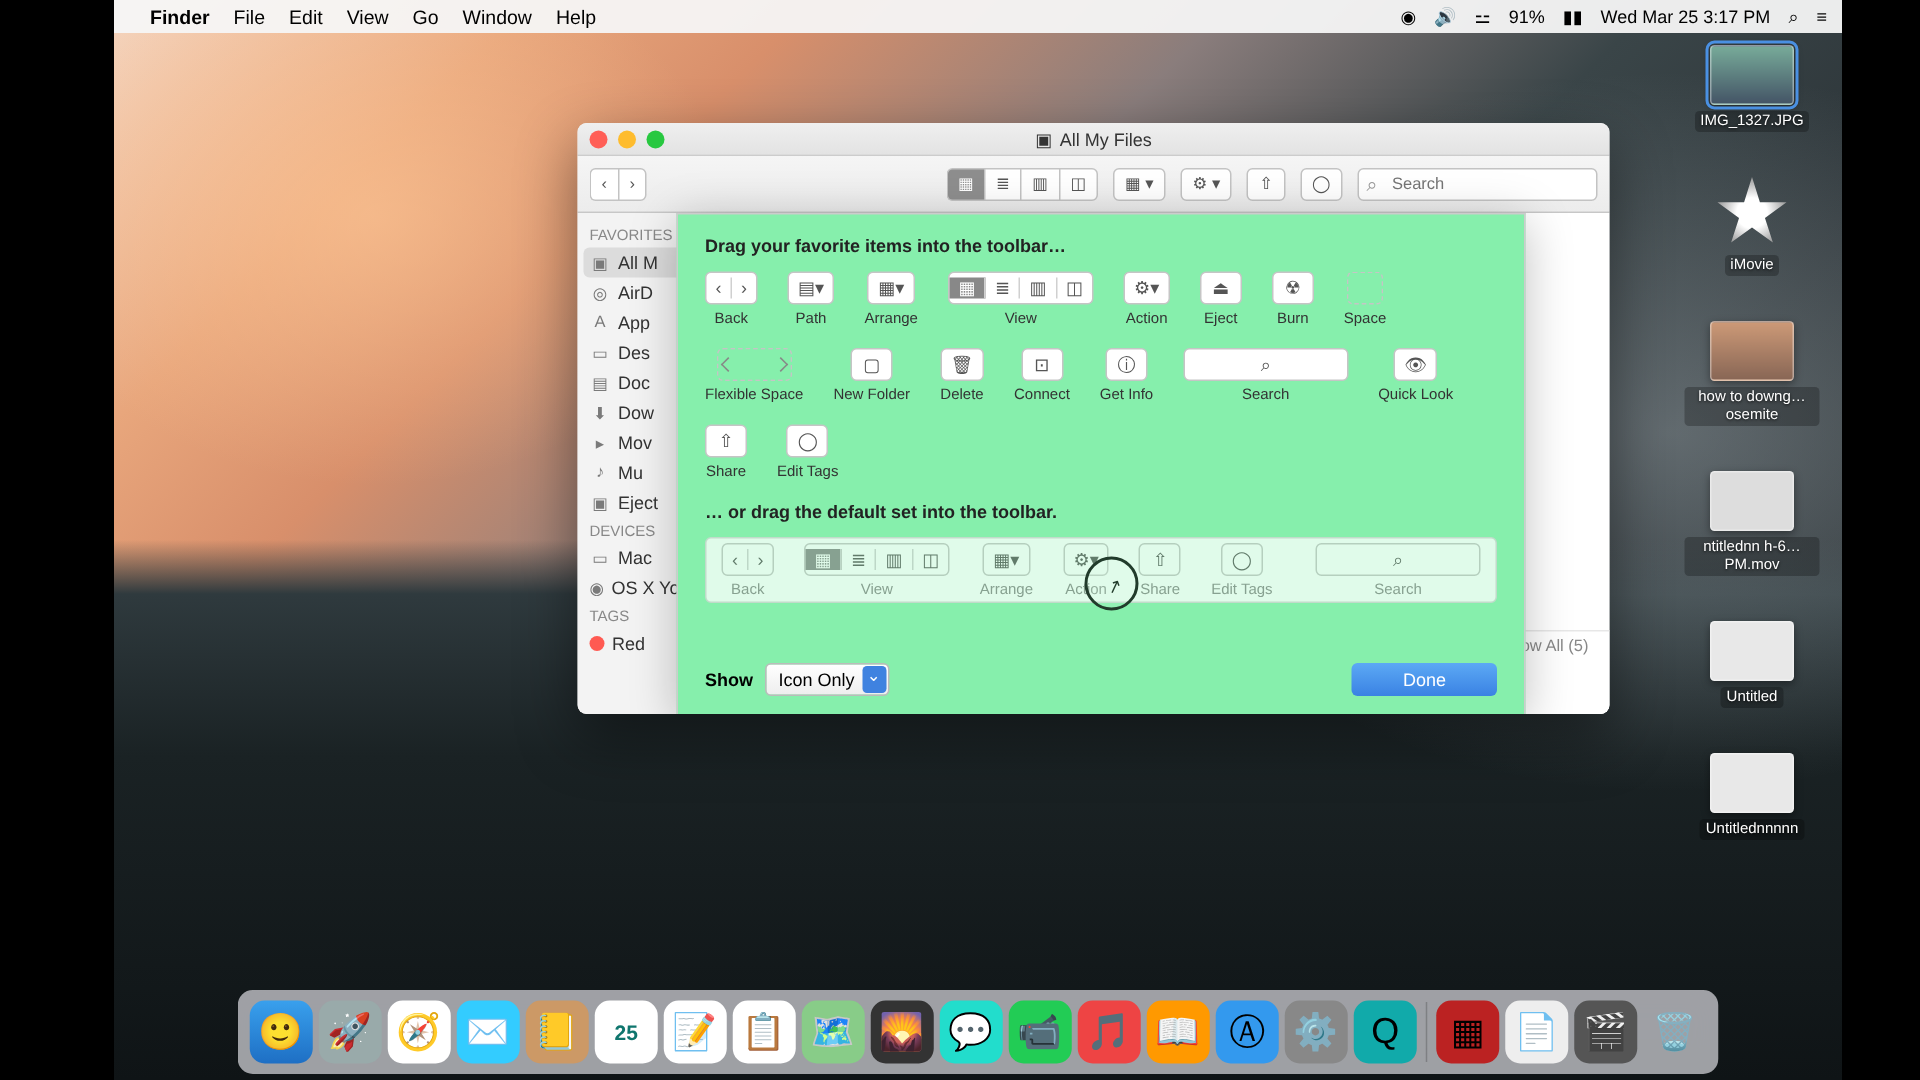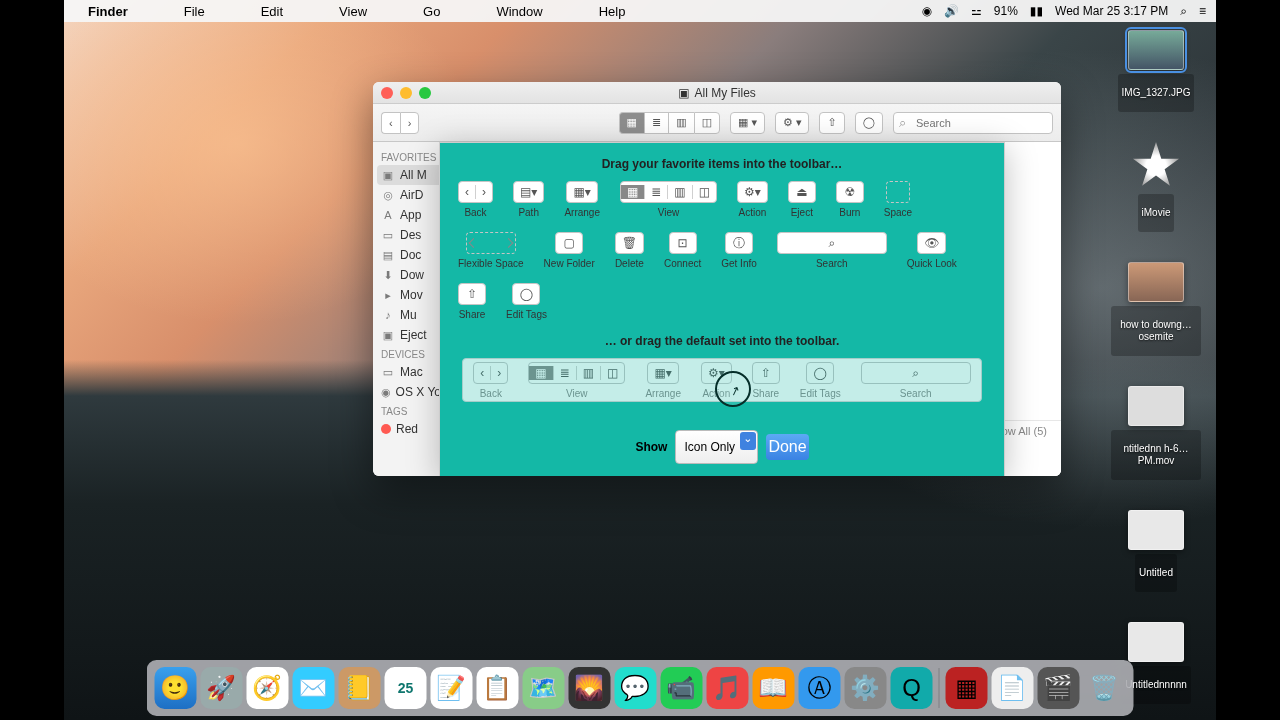--- a/index.html
+++ b/index.html
@@ -1,34 +1,34 @@
 <!DOCTYPE html>
 <html><head>
 <meta charset="utf-8">
 <style>
 * { margin: 0; padding: 0; box-sizing: border-box; font-family: -apple-system, "Helvetica Neue", Arial, sans-serif; }
 body { width: 1280px; height: 720px; overflow: hidden; background: #000; position: relative; }
-.desktop { position: absolute; left: 64px; top: 0; width: 1152px; height: 720px; background: linear-gradient(135deg, #f5d6c0 0%, #e8a67c 15%, #d88f6b 25%, #8a7d7c 40%, #3a4548 55%, #2c3438 70%, #1f2528 100%); }
+.desktop { position: absolute; left: 76px; top: 0; width: 1152px; height: 720px; background: linear-gradient(135deg, #f5d6c0 0%, #e8a67c 15%, #d88f6b 25%, #8a7d7c 40%, #3a4548 55%, #2c3438 70%, #1f2528 100%); }
 .wallpaper-mtn { position: absolute; inset: 0; background:
   radial-gradient(ellipse 400px 300px at 15% 20%, rgba(255, 200, 150, .6), transparent 60%),
   radial-gradient(ellipse 600px 400px at 90% 40%, rgba(180, 190, 195, .4), transparent 60%),
   linear-gradient(180deg, transparent 50%, #2f3a3e 55%, #1a2224 70%, #0f1416 100%); }
 
 
 .menubar { position: absolute; top: 0; left: 0; right: 0; height: 22px; background: rgba(245,245,245,.95); display: flex; align-items: center; padding: 0 10px; font-size: 13px; color: #000; }
 .menubar .app { font-weight: 600; margin-right: 16px; }
-.menubar .item { margin-right: 16px; margin-left: 40px; }
+.menubar .item { margin-right: 16px; }
 .menubar .apple { margin-right: 14px; font-size: 14px; }
 .menubar-right { margin-left: auto; display: flex; align-items: center; gap: 12px; font-size: 12px; }
 
 
 .dicons { position: absolute; right: 10px; top: 30px; width: 100px; display: flex; flex-direction: column; align-items: center; gap: 30px; }
 .dicon { display: flex; flex-direction: column; align-items: center; gap: 4px; }
 .dicon .thumb { width: 56px; height: 40px; background: #aaa; border: 1px solid rgba(255,255,255,.4); border-radius: 3px; box-shadow: 0 2px 6px rgba(0,0,0,.4); }
-.dicon .lbl { font-size: 10px; color: #fff; text-align: center; text-shadow: 0 1px 2px rgba(0,0,0,.8); background: rgba(0,0,0,.25); padding: 13px 4px; border-radius: 3px; max-width: 90px; line-height: 1.2; }
+.dicon .lbl { font-size: 10px; color: #fff; text-align: center; text-shadow: 0 1px 2px rgba(0,0,0,.8); background: rgba(0,0,0,.25); padding: 1px 4px; border-radius: 3px; max-width: 90px; line-height: 1.2; }
 .dicon.sel .thumb { outline: 2px solid #4a90e2; outline-offset: 1px; }
 .dicon.star .thumb { width: 48px; height: 48px; background: radial-gradient(circle, #fff 30%, #666 90%); clip-path: polygon(50% 0%, 61% 35%, 98% 35%, 68% 57%, 79% 91%, 50% 70%, 21% 91%, 32% 57%, 2% 35%, 39% 35%); border: none; }
 
 
 .dock { position: absolute; bottom: 4px; left: 50%; transform: translateX(-50%); height: 56px; background: rgba(220,220,225,.7); border-radius: 10px; display: flex; align-items: center; padding: 4px 8px; gap: 4px; backdrop-filter: blur(10px); }
 .dock .di { width: 42px; height: 42px; border-radius: 10px; display: flex; align-items: center; justify-content: center; font-size: 24px; }
 .dock .sep { width: 1px; height: 40px; background: rgba(0,0,0,.2); margin: 0 2px; }
 
 
 .finder { position: absolute; left: 309px; top: 82px; width: 688px; height: 394px; background: #f3f3f3; border-radius: 6px; box-shadow: 0 15px 40px rgba(0,0,0,.45); overflow: hidden; display: flex; flex-direction: column; }
@@ -54,21 +54,21 @@
 .sidebar { width: 76px; background: #f3f3f3; border-right: 1px solid #d8d8d8; overflow: hidden; padding: 6px 0; }
 .sb-h { font-size: 10px; color: #888; padding: 4px 8px 2px; text-transform: uppercase; }
 .sb-i { font-size: 12px; color: #333; padding: 3px 8px; display: flex; align-items: center; gap: 5px; white-space: nowrap; overflow: hidden; }
 .sb-i .ic { width: 14px; height: 14px; display: inline-flex; align-items: center; justify-content: center; color: #7a7a7a; font-size: 11px; }
 .sb-i.sel { background: #dcdcdc; border-radius: 4px; margin: 0 4px; padding: 3px 4px; }
 .tag-dot { width: 10px; height: 10px; border-radius: 50%; }
 
 .content { flex: 1; background: #fff; position: relative; overflow: hidden; }
 
 
-.sheet { position: absolute; left: 66px; right: 56px; top: 60px; bottom: 0; background: #14b8a6; border: 1px solid #ccc; border-bottom: none; border-radius: 0; box-shadow: 0 6px 30px rgba(0,0,0,.25); padding: 14px 18px 12px; display: flex; flex-direction: column; align-items: center; }
+.sheet { position: absolute; left: 66px; right: 56px; top: 60px; bottom: 0; background: #86efac; border: 1px solid #ccc; border-bottom: none; border-radius: 0; box-shadow: 0 6px 30px rgba(0,0,0,.25); padding: 14px 18px 12px; display: flex; flex-direction: column; }
 .sheet-h { font-size: 12px; font-weight: 600; color: #222; margin-bottom: 10px; }
 .palette { display: flex; flex-wrap: wrap; gap: 14px 20px; margin-bottom: 14px; }
 .pitem { display: flex; flex-direction: column; align-items: center; gap: 4px; }
 .pitem .pico { height: 22px; background: #fff; border: 1px solid #c5c5c5; border-radius: 4px; min-width: 28px; display: inline-flex; align-items: center; justify-content: center; color: #555; font-size: 12px; padding: 0 6px; }
 .pitem .pico.seg { padding: 0; }
 .pitem .pico.seg span { padding: 0 6px; border-right: 1px solid #d0d0d0; }
 .pitem .pico.seg span:last-child { border-right: none; }
 .pitem .pico.seg span.active { background: #888; color: #fff; }
 .pitem .pico.space { border-style: dashed; background: transparent; min-width: 24px; }
 .pitem .pico.flex { border-style: dashed; background: transparent; min-width: 50px; position: relative; }
@@ -76,25 +76,25 @@
 .pitem .pico.flex::before { left: 3px; transform: translateY(-50%) rotate(-135deg); }
 .pitem .pico.flex::after { right: 3px; transform: translateY(-50%) rotate(45deg); }
 .pitem .pico.searchw { min-width: 110px; }
 .pitem .plbl { font-size: 10px; color: #333; }
 
 .default-row { border: 1px solid #d5d5d5; background: #fff; height: 44px; border-radius: 4px; display: flex; align-items: center; padding: 0 10px; gap: 20px; opacity: .75; margin-bottom: 12px; position: relative; }
 .default-row .pitem .plbl { color: #888; }
 
 .sheet-ftr { margin-top: auto; display: flex; align-items: center; gap: 8px; }
 .sheet-ftr label { font-size: 12px; font-weight: 600; }
-.sheet-ftr select { font-size: 12px; height: 34px; border: 1px solid #bbb; border-radius: 4px; background: linear-gradient(#fff, #eee); padding: 0 22px 0 8px; appearance: none; position: relative; }
+.sheet-ftr select { font-size: 12px; height: 22px; border: 1px solid #bbb; border-radius: 4px; background: linear-gradient(#fff, #eee); padding: 0 22px 0 8px; appearance: none; position: relative; }
 .select-wrap { position: relative; }
 .select-wrap::after { content: ""; position: absolute; right: 2px; top: 2px; width: 16px; height: 18px; background: #3f82e0; border-radius: 3px; pointer-events: none; }
 .select-wrap::before { content: "⌄"; position: absolute; right: 6px; top: 2px; color: #fff; font-size: 11px; z-index: 2; pointer-events: none; }
-.done-btn { margin-left: auto; background: linear-gradient(#5ca9f5, #3a82e3); color: #fff; border: none; border-radius: 4px; font-size: 16px; padding: 4px 2px; cursor: pointer; }
+.done-btn { margin-left: auto; background: linear-gradient(#5ca9f5, #3a82e3); color: #fff; border: none; border-radius: 4px; font-size: 12px; padding: 4px 34px; cursor: pointer; }
 
 
 .cursor-ring { position: absolute; width: 36px; height: 36px; border: 2px solid #000; border-radius: 50%; background: rgba(255,255,255,.15); pointer-events: none; display: flex; align-items: center; justify-content: center; }
 .cursor-ring::after { content: "↖"; font-size: 12px; transform: scaleX(-1) rotate(20deg); position: relative; left: 2px; top: 2px; color: #000; }
 
 
 .content-peek { position: absolute; left: 66px; right: 0; bottom: 0; height: 56px; background: #fff; display: flex; align-items: flex-start; padding: 4px 14px; gap: 30px; border-top: 1px solid #e7e7e7; }
 .content-peek .hdr { font-size: 12px; color: #555; font-weight: 600; flex: 0 0 auto; }
 .content-peek .showall { margin-left: auto; font-size: 11px; color: #888; }
 .content-peek .thumbs { display: flex; gap: 60px; position: absolute; left: 130px; bottom: -10px; }

